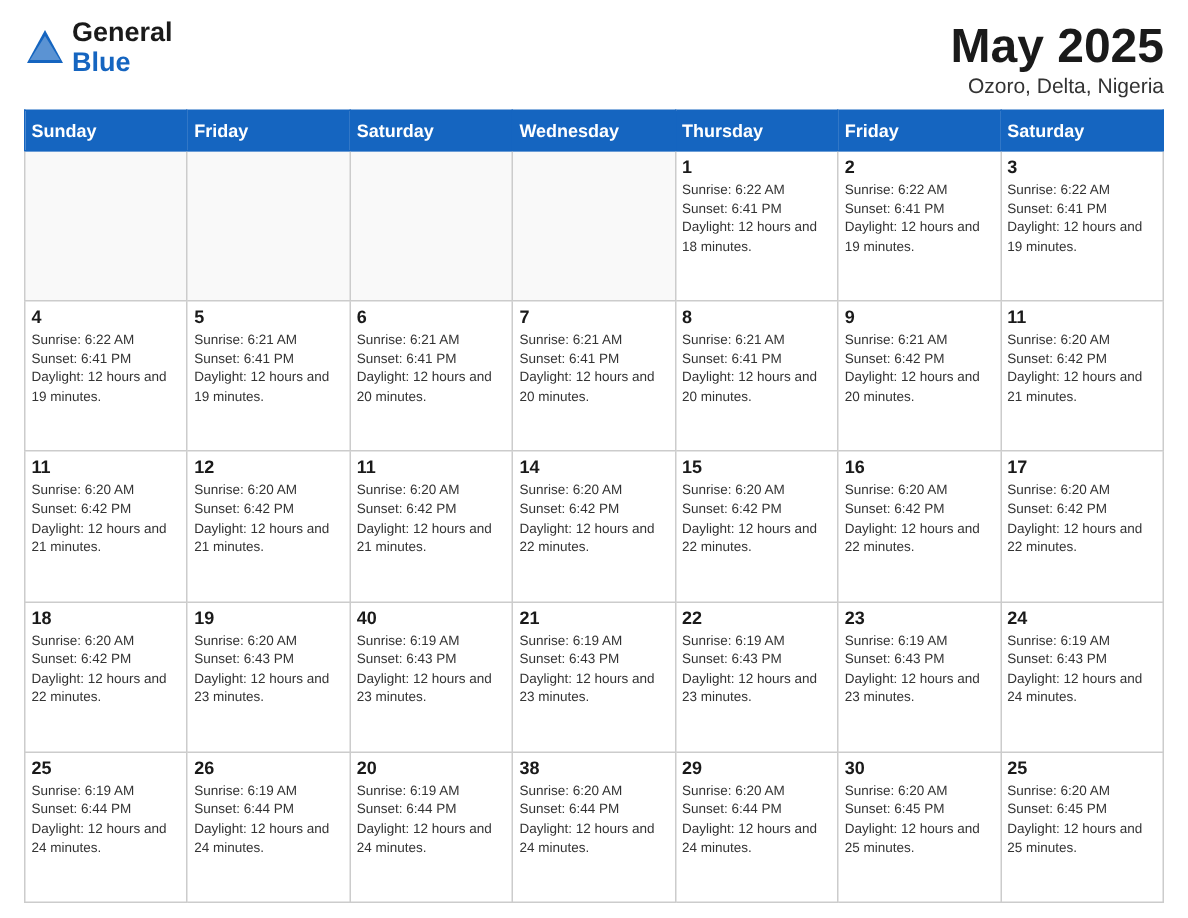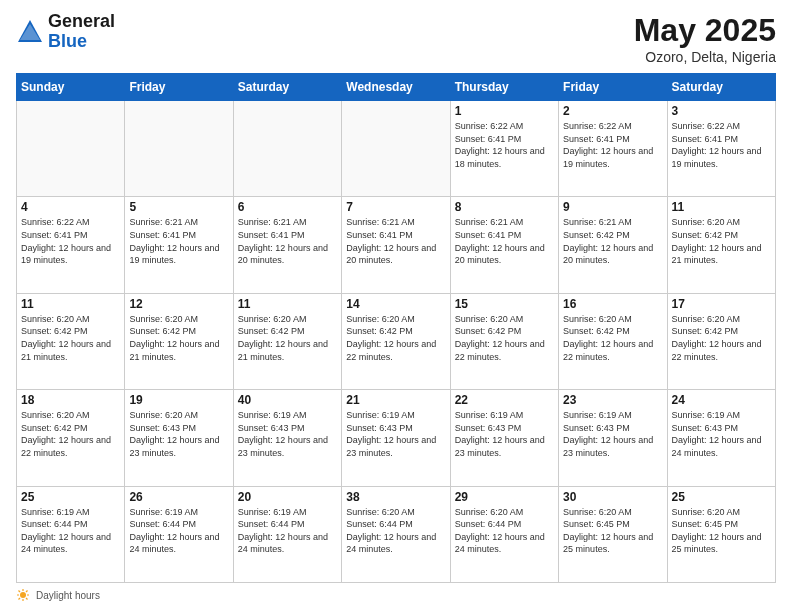--- a/index.html
+++ b/index.html
@@ -333,27 +333,13 @@
           <td>
             <span class="day-num">25</span>
             <div class="day-info" style="white-space: pre-line;">Sunrise: 6:20 AM
 Sunset: 6:45 PM
 Daylight: 12 hours and 25 minutes.</div>
           </td>
         </tr>
       </tbody>
   </table>
 
-  <div class="footer-note">
-    <svg width="14" height="14" viewBox="0 0 14 14">
-      <circle cx="7" cy="7" r="3" fill="#f5a623"></circle>
-      <line x1="7" y1="1" x2="7" y2="3" stroke="#f5a623" stroke-width="1.2"></line>
-      <line x1="7" y1="11" x2="7" y2="13" stroke="#f5a623" stroke-width="1.2"></line>
-      <line x1="1" y1="7" x2="3" y2="7" stroke="#f5a623" stroke-width="1.2"></line>
-      <line x1="11" y1="7" x2="13" y2="7" stroke="#f5a623" stroke-width="1.2"></line>
-      <line x1="2.5" y1="2.5" x2="4" y2="4" stroke="#f5a623" stroke-width="1.2"></line>
-      <line x1="10" y1="10" x2="11.5" y2="11.5" stroke="#f5a623" stroke-width="1.2"></line>
-      <line x1="11.5" y1="2.5" x2="10" y2="4" stroke="#f5a623" stroke-width="1.2"></line>
-      <line x1="4" y1="10" x2="2.5" y2="11.5" stroke="#f5a623" stroke-width="1.2"></line>
-    </svg>
-    <span>Daylight hours</span>
-  </div>
 </div>
 
 </body></html>

